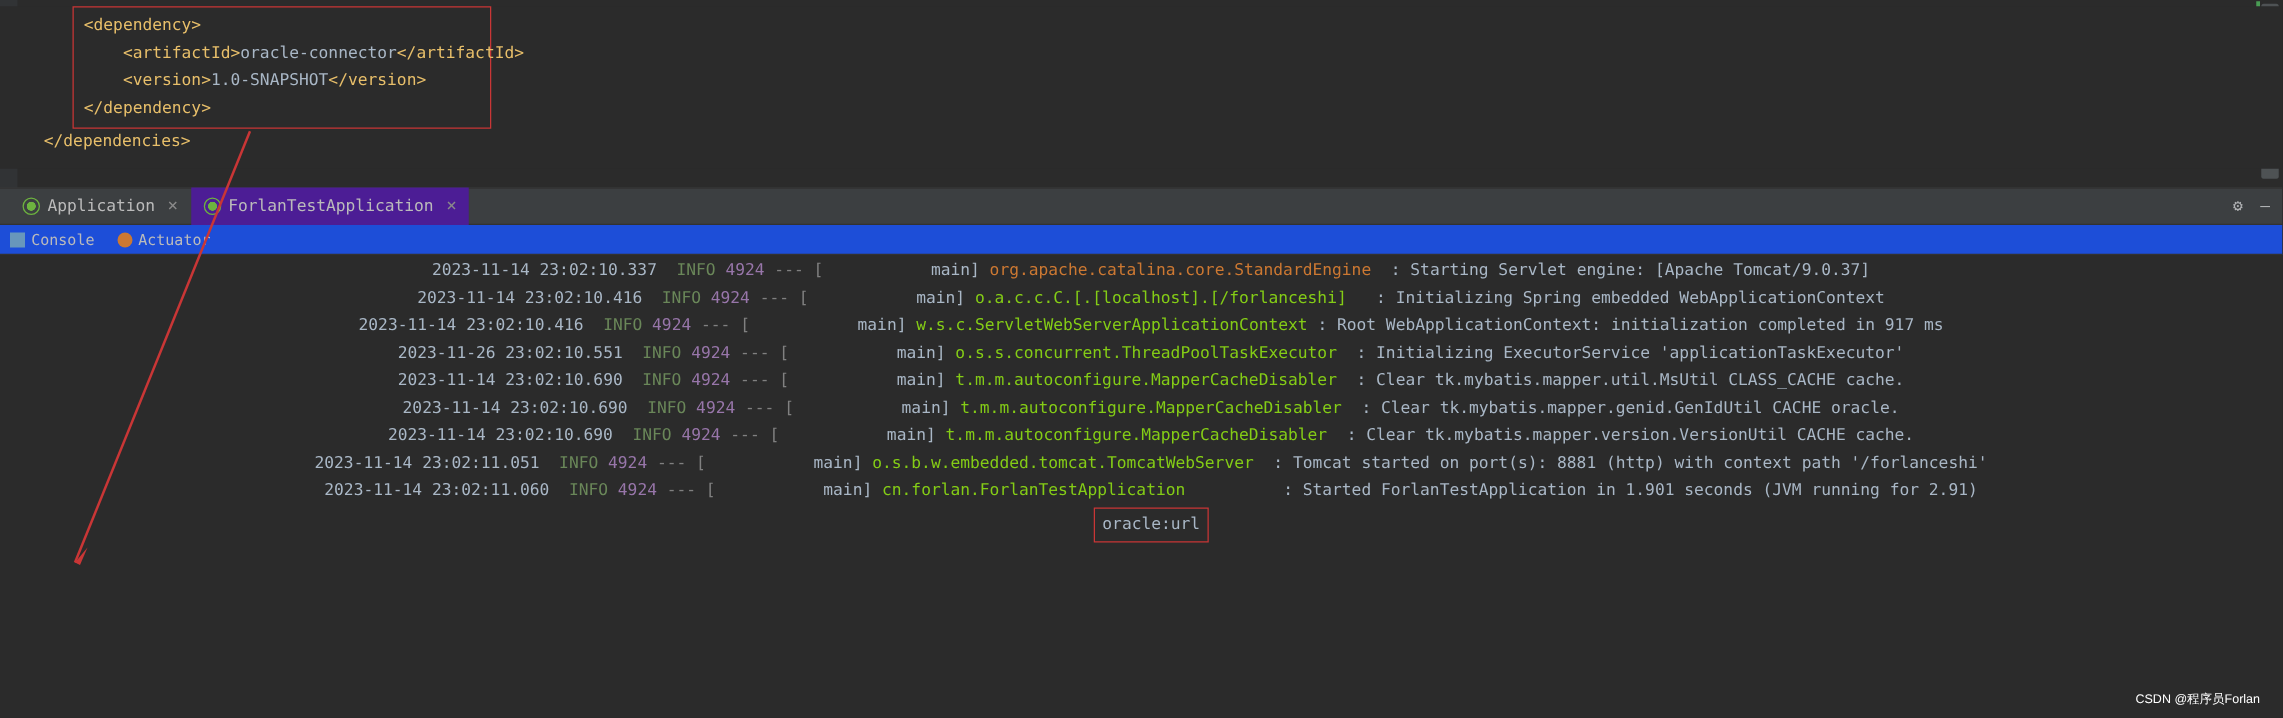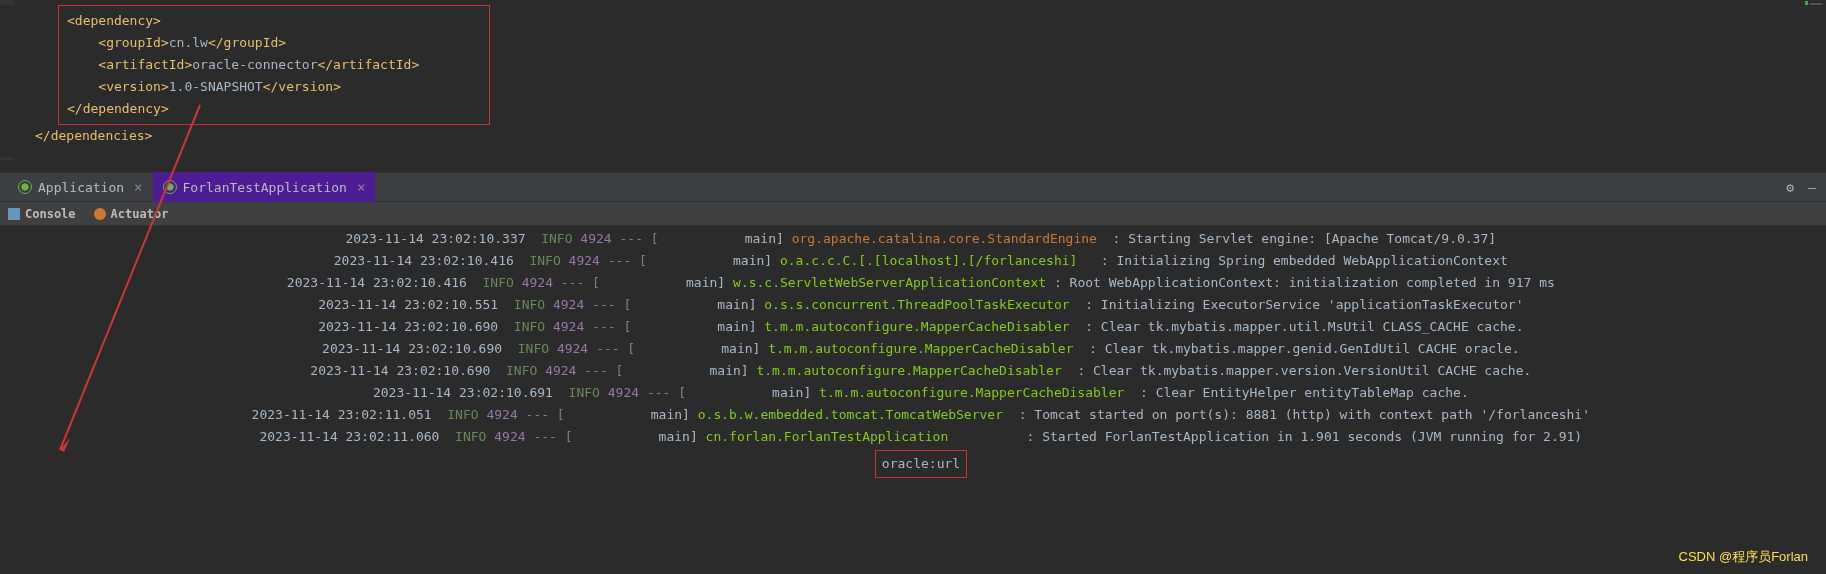--- a/index.html
+++ b/index.html
@@ -20,21 +20,21 @@
     .editor-area {
       background: #2b2b2b;
       padding: 0 0 10px 0;
       position: relative;
     }
     .code-block {
       border: 1px solid #c93636;
       margin-left: 58px;
       margin-top: 5px;
       padding: 4px 8px;
-      width: 432px;
+      width: 335px;
       position: relative;
     }
     .code-line {
       line-height: 22px;
       white-space: pre;
     }
     .tag { color: #e8bf6a; }
     .tag-content { color: #a9b7c6; }
     .closing-line {
       margin-left: 35px;
@@ -97,28 +97,27 @@
       margin-left: 4px;
     }
     .tab-actions {
       position: absolute;
       right: 10px;
       display: flex;
       gap: 14px;
       color: #afb1b3;
     }
     .sub-tabs {
-      background: #404040;
+      background: #1d4ed8;
       display: flex;
       align-items: center;
       height: 24px;
       padding-left: 8px;
       gap: 18px;
       border-bottom: 1px solid #323232;
-      font-weight: bold;
     }
     .sub-tab {
       display: flex;
       align-items: center;
       gap: 5px;
       color: #bbbbbb;
       font-size: 12px;
       cursor: pointer;
     }
     .terminal-icon {
@@ -157,22 +156,22 @@
       border: 1px solid #c93636;
       display: inline-block;
       padding: 2px 6px;
       margin-top: 2px;
       margin-left: 16px;
     }
     .watermark {
       position: absolute;
       bottom: 8px;
       right: 18px;
-      color: #fde047;
-      font-size: 13px;
+      color: #ffffff;
+      font-size: 10px;
       font-family: sans-serif;
     }
     .arrow-svg {
       position: absolute;
       pointer-events: none;
       z-index: 100;
     }
     .gutter {
       position: absolute;
       left: 0;
@@ -185,21 +184,20 @@
 </head>
 <body>
 
 <div class="gutter"></div>
 <div class="green-mark"></div>
 <div class="scroll-indicator"></div>
 
 <div class="editor-area">
   <div class="code-block">
     <div class="code-line"><span class="tag">&lt;dependency&gt;</span></div>
-    <div class="code-line">    <span class="tag">&lt;groupId&gt;</span><span class="tag-content">cn.lw</span><span class="tag">&lt;/groupId&gt;</span></div>
     <div class="code-line">    <span class="tag">&lt;artifactId&gt;</span><span class="tag-content">oracle-connector</span><span class="tag">&lt;/artifactId&gt;</span></div>
     <div class="code-line">    <span class="tag">&lt;version&gt;</span><span class="tag-content">1.0-SNAPSHOT</span><span class="tag">&lt;/version&gt;</span></div>
     <div class="code-line"><span class="tag">&lt;/dependency&gt;</span></div>
   </div>
   <div class="closing-line"><span class="tag">&lt;/dependencies&gt;</span></div>
 </div>
 
 <svg class="arrow-svg" width="300" height="460" style="left:30px;top:20px;">
   <line x1="170" y1="85" x2="30" y2="430" stroke="#c93636" stroke-width="2"></line>
   <polygon points="30,430 40,418 34,432" fill="#c93636"></polygon>
@@ -231,25 +229,24 @@
     <span class="actuator-icon"></span>
     <span>Actuator</span>
   </div>
 </div>
 
 <div class="console-area">
   <div id="log-container">
       <div class="log-line">  <span class="timestamp">2023-11-14 23:02:10.337</span>  <span class="level-info">INFO</span> <span class="pid">4924</span> <span class="dashes">--- [</span><span class="thread">           main]</span> <span class="logger-orange">org.apache.catalina.core.StandardEngine </span> <span class="msg">: Starting Servlet engine: [Apache Tomcat/9.0.37]</span></div>
       <div class="log-line">  <span class="timestamp">2023-11-14 23:02:10.416</span>  <span class="level-info">INFO</span> <span class="pid">4924</span> <span class="dashes">--- [</span><span class="thread">           main]</span> <span class="logger-cyan">o.a.c.c.C.[.[localhost].[/forlanceshi]  </span> <span class="msg">: Initializing Spring embedded WebApplicationContext</span></div>
       <div class="log-line">  <span class="timestamp">2023-11-14 23:02:10.416</span>  <span class="level-info">INFO</span> <span class="pid">4924</span> <span class="dashes">--- [</span><span class="thread">           main]</span> <span class="logger-cyan">w.s.c.ServletWebServerApplicationContext</span> <span class="msg">: Root WebApplicationContext: initialization completed in 917 ms</span></div>
-      <div class="log-line">  <span class="timestamp">2023-11-14 23:02:10.551</span>  <span class="level-info">INFO</span> <span class="pid">4924</span> <span class="dashes">--- [</span><span class="thread">           main]</span> <span class="logger-cyan">o.s.s.concurrent.ThreadPoolTaskExecutor </span> <span class="msg">: Initializing ExecutorService 'applicationTaskExecutor'</span></div>
+      <div class="log-line">  <span class="timestamp">2023-11-26 23:02:10.551</span>  <span class="level-info">INFO</span> <span class="pid">4924</span> <span class="dashes">--- [</span><span class="thread">           main]</span> <span class="logger-cyan">o.s.s.concurrent.ThreadPoolTaskExecutor </span> <span class="msg">: Initializing ExecutorService 'applicationTaskExecutor'</span></div>
       <div class="log-line">  <span class="timestamp">2023-11-14 23:02:10.690</span>  <span class="level-info">INFO</span> <span class="pid">4924</span> <span class="dashes">--- [</span><span class="thread">           main]</span> <span class="logger-cyan">t.m.m.autoconfigure.MapperCacheDisabler </span> <span class="msg">: Clear tk.mybatis.mapper.util.MsUtil CLASS_CACHE cache.</span></div>
       <div class="log-line">  <span class="timestamp">2023-11-14 23:02:10.690</span>  <span class="level-info">INFO</span> <span class="pid">4924</span> <span class="dashes">--- [</span><span class="thread">           main]</span> <span class="logger-cyan">t.m.m.autoconfigure.MapperCacheDisabler </span> <span class="msg">: Clear tk.mybatis.mapper.genid.GenIdUtil CACHE oracle.</span></div>
       <div class="log-line">  <span class="timestamp">2023-11-14 23:02:10.690</span>  <span class="level-info">INFO</span> <span class="pid">4924</span> <span class="dashes">--- [</span><span class="thread">           main]</span> <span class="logger-cyan">t.m.m.autoconfigure.MapperCacheDisabler </span> <span class="msg">: Clear tk.mybatis.mapper.version.VersionUtil CACHE cache.</span></div>
-      <div class="log-line">  <span class="timestamp">2023-11-14 23:02:10.691</span>  <span class="level-info">INFO</span> <span class="pid">4924</span> <span class="dashes">--- [</span><span class="thread">           main]</span> <span class="logger-cyan">t.m.m.autoconfigure.MapperCacheDisabler </span> <span class="msg">: Clear EntityHelper entityTableMap cache.</span></div>
       <div class="log-line">  <span class="timestamp">2023-11-14 23:02:11.051</span>  <span class="level-info">INFO</span> <span class="pid">4924</span> <span class="dashes">--- [</span><span class="thread">           main]</span> <span class="logger-cyan">o.s.b.w.embedded.tomcat.TomcatWebServer </span> <span class="msg">: Tomcat started on port(s): 8881 (http) with context path '/forlanceshi'</span></div>
       <div class="log-line">  <span class="timestamp">2023-11-14 23:02:11.060</span>  <span class="level-info">INFO</span> <span class="pid">4924</span> <span class="dashes">--- [</span><span class="thread">           main]</span> <span class="logger-cyan">cn.forlan.ForlanTestApplication         </span> <span class="msg">: Started ForlanTestApplication in 1.901 seconds (JVM running for 2.91)</span></div>
     </div>
   <div class="output-box">
     <span>oracle:url</span>
   </div>
 </div>
 
 <div class="watermark">CSDN @程序员Forlan</div>
 

